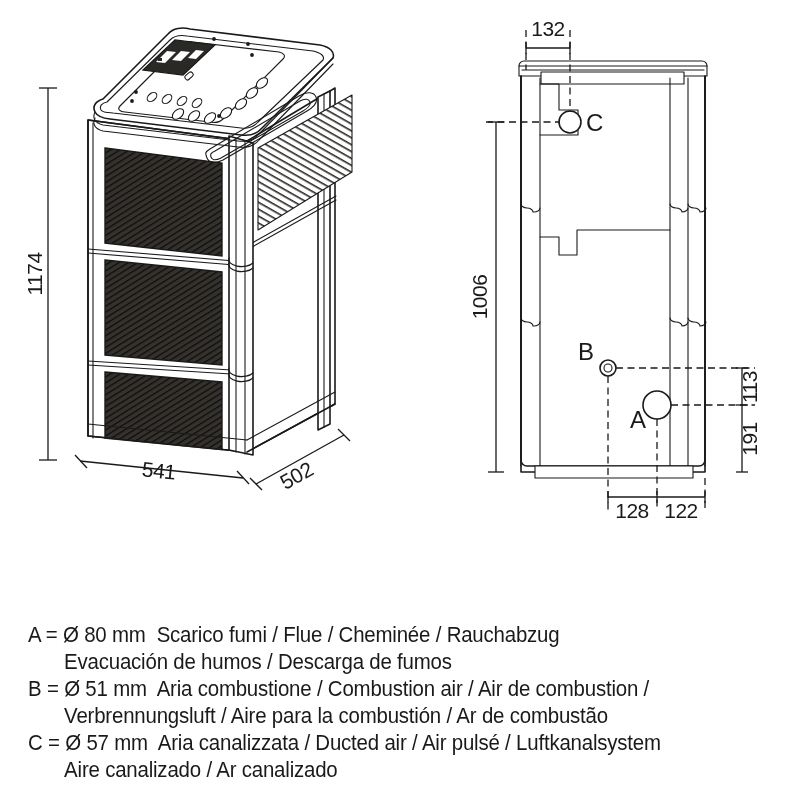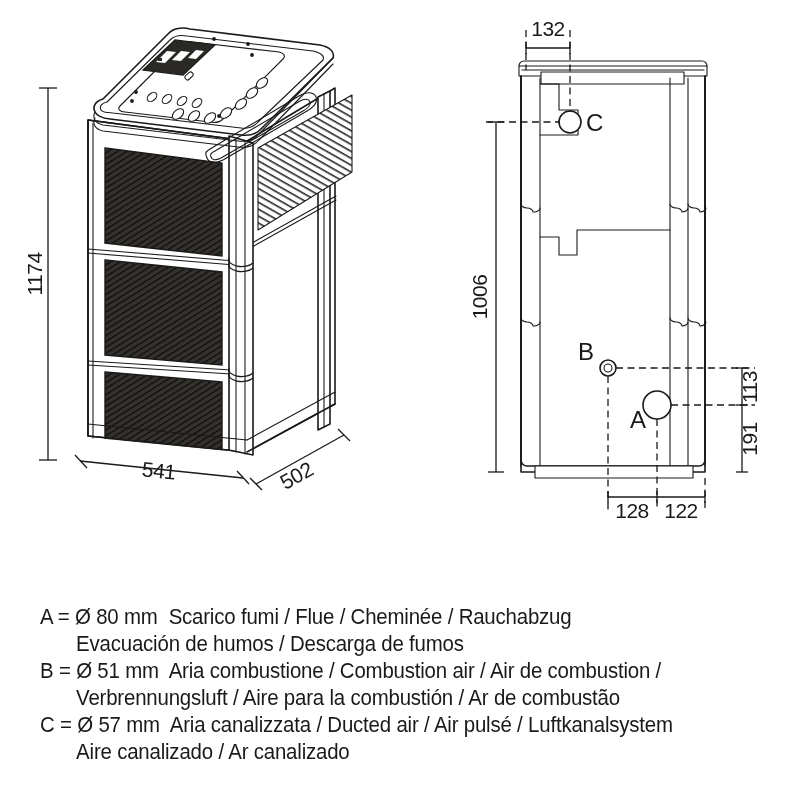--- a/index.html
+++ b/index.html
@@ -44,23 +44,22 @@
     letter-spacing: -0.5px;
   }
   .holelbl {
     font-family: "Liberation Sans", sans-serif;
     font-size: 24px;
     fill: #1a1a1a;
   }
   #legend {
     position: absolute;
     left: 28px;
-    top: 604px;
+    top: 622px;
     width: 760px;
-    margin-left: 12px;
   }
   .legend-line {
     font-family: "Liberation Sans", sans-serif;
     font-size: 21.5px;
     line-height: 27px;
     color: #1a1a1a;
     white-space: pre;
     letter-spacing: -0.2px;
     transform: scaleX(0.95);
     transform-origin: left center;

